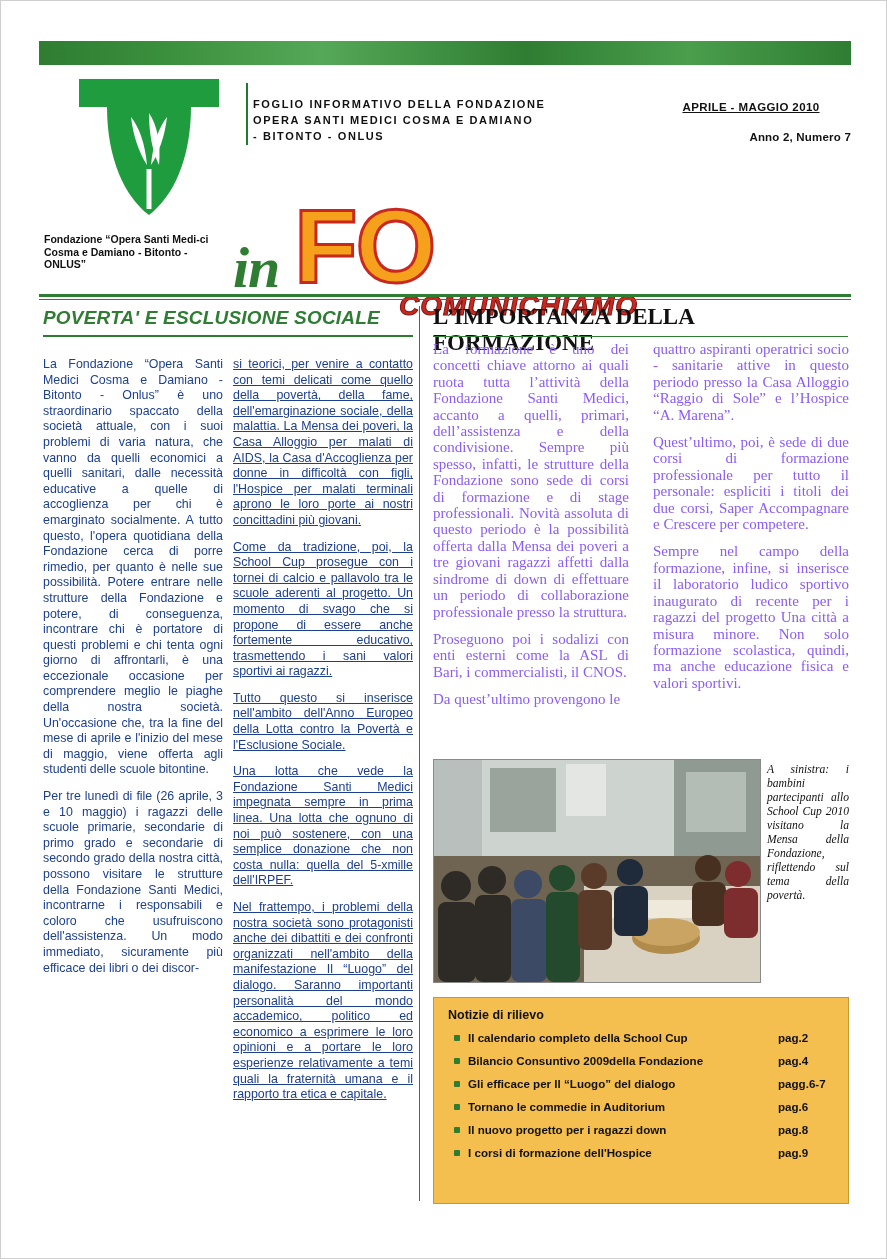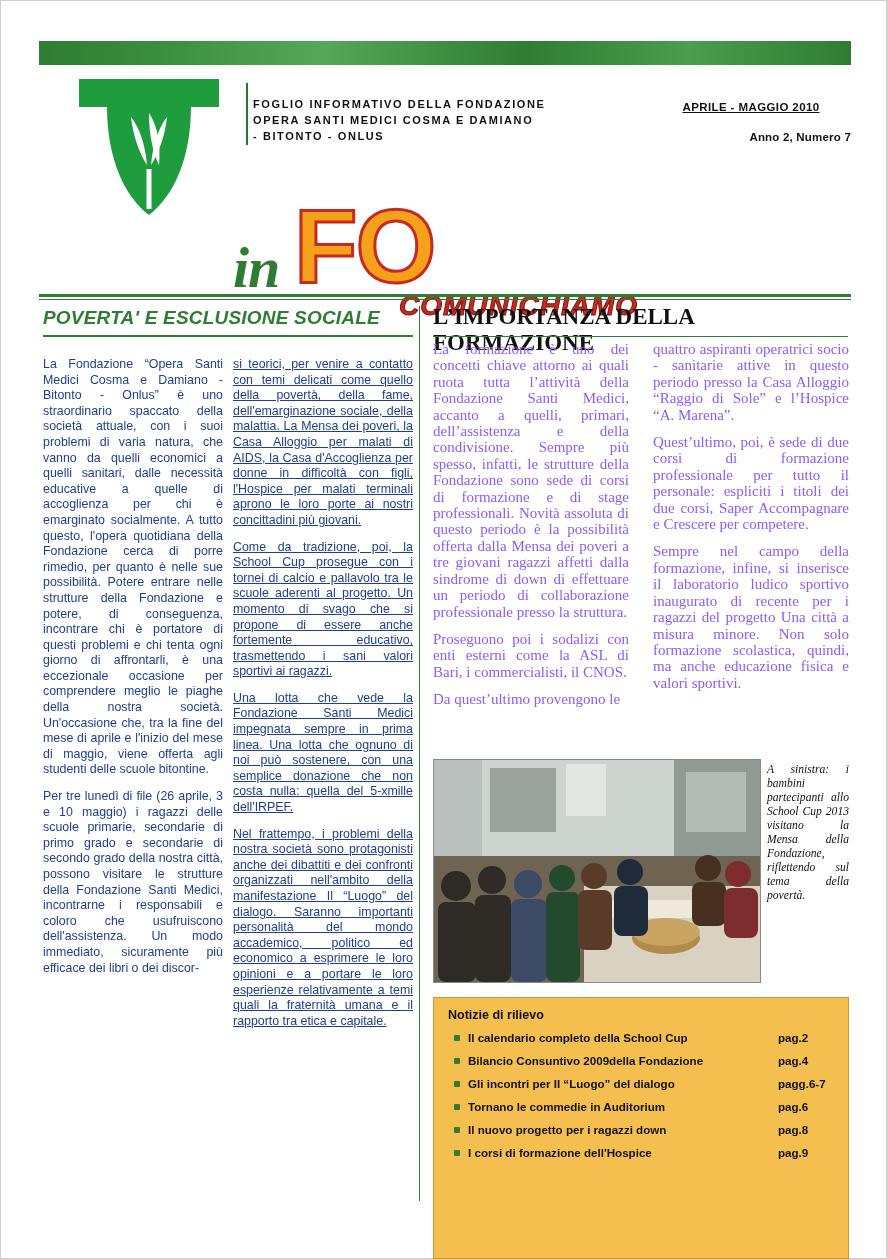--- a/index.html
+++ b/index.html
@@ -237,21 +237,21 @@
     font-size: 11.6px;
     line-height: 14px;
     color: #111;
     text-align: justify;
   }
 
   
   .notices {
     position: absolute;
     left: 432px; top: 996px;
-    width: 416px; height: 262px;
+    width: 416px; height: 207px;
     background: #f5bf4f;
     border: 1px solid #c49a35;
     box-sizing: border-box;
     padding: 10px 12px 20px 14px;
   }
   .notices-title {
     font-family: "Liberation Sans", sans-serif;
     font-weight: bold;
     font-size: 12.5px;
     color: #111;
@@ -289,20 +289,21 @@
       <svg class="logo-svg" width="160" height="150" viewBox="0 0 160 150" xmlns="http://www.w3.org/2000/svg">
         <path d="M10 6 H150 V34 L122 34 C122 86 104 124 80 142 C56 124 38 86 38 34 L10 34 Z" fill="#1f9c3d"></path>
         <path d="M80 40 C88 52 92 70 90 92 C84 80 80 62 80 40 Z" fill="#ffffff"></path>
         <g fill="#ffffff">
           <path d="M62 44 C70 54 76 70 78 92 C70 80 64 62 62 44 Z"></path>
           <path d="M98 44 C96 62 90 80 82 92 C84 70 90 54 98 44 Z"></path>
         </g>
         <path d="M80 96 C80 112 80 126 80 136" stroke="#ffffff" stroke-width="5" fill="none"></path>
       </svg>
     </div>
+    <div class="logo-caption">Fondazione “Opera Santi Medi-ci Cosma e Damiano - Bitonto - ONLUS”</div>
 
     <div class="vrule"></div>
 
     <div class="hdr-text">
       <span class="ln">FOGLIO INFORMATIVO DELLA FONDAZIONE</span>
       <span class="ln">OPERA SANTI MEDICI COSMA E DAMIANO</span>
       <span class="ln">- BITONTO - ONLUS</span>
     </div>
 
     <div class="hdr-date">APRILE - MAGGIO 2010</div>
@@ -327,20 +328,21 @@
   <div class="headline-right-rule"></div>
 
   <div class="col col-a">
     <p>La Fondazione “Opera Santi Medici Cosma e Damiano - Bitonto - Onlus” è uno straordinario spaccato della società attuale, con i suoi problemi di varia natura, che vanno da quelli economici a quelli sanitari, dalle necessità educative a quelle di accoglienza per chi è emarginato socialmente. A tutto questo, l'opera quotidiana della Fondazione cerca di porre rimedio, per quanto è nelle sue possibilità. Potere entrare nelle strutture della Fondazione e potere, di conseguenza, incontrare chi è portatore di questi problemi e chi tenta ogni giorno di affrontarli, è una eccezionale occasione per comprendere meglio le piaghe della nostra società. Un'occasione che, tra la fine del mese di aprile e l'inizio del mese di maggio, viene offerta agli studenti delle scuole bitontine.</p>
     <p>Per tre lunedì di file (26 aprile, 3 e 10 maggio) i ragazzi delle scuole primarie, secondarie di primo grado e secondarie di secondo grado della nostra città, possono visitare le strutture della Fondazione Santi Medici, incontrarne i responsabili e coloro che usufruiscono dell'assistenza. Un modo immediato, sicuramente più efficace dei libri o dei discor-</p>
   </div>
 
   <div class="col col-b">
     <p>si teorici, per venire a contatto con temi delicati come quello della povertà, della fame, dell'emarginazione sociale, della malattia. La Mensa dei poveri, la Casa Alloggio per malati di AIDS, la Casa d'Accoglienza per donne in difficoltà con figli, l'Hospice per malati terminali aprono le loro porte ai nostri concittadini più giovani.</p>
     <p>Come da tradizione, poi, la School Cup prosegue con i tornei di calcio e pallavolo tra le scuole aderenti al progetto. Un momento di svago che si propone di essere anche fortemente educativo, trasmettendo i sani valori sportivi ai ragazzi.</p>
+    <p>Tutto questo si inserisce nell'ambito dell'Anno Europeo della Lotta contro la Povertà e l'Esclusione Sociale.</p>
     <p>Una lotta che vede la Fondazione Santi Medici impegnata sempre in prima linea. Una lotta che ognuno di noi può sostenere, con una semplice donazione che non costa nulla: quella del 5-xmille dell'IRPEF.</p>
     <p>Nel frattempo, i problemi della nostra società sono protagonisti anche dei dibattiti e dei confronti organizzati nell'ambito della manifestazione Il “Luogo” del dialogo. Saranno importanti personalità del mondo accademico, politico ed economico a esprimere le loro opinioni e a portare le loro esperienze relativamente a temi quali la fraternità umana e il rapporto tra etica e capitale.</p>
   </div>
 
   <div class="col col-c">
     <p>La formazione è uno dei concetti chiave attorno ai quali ruota tutta l’attività della Fondazione Santi Medici, accanto a quelli, primari, dell’assistenza e della condivisione. Sempre più spesso, infatti, le strutture della Fondazione sono sede di corsi di formazione e di stage professionali. Novità assoluta di questo periodo è la possibilità offerta dalla Mensa dei poveri a tre giovani ragazzi affetti dalla sindrome di down di effettuare un periodo di collaborazione professionale presso la struttura.</p>
     <p>Proseguono poi i sodalizi con enti esterni come la ASL di Bari, i commercialisti, il CNOS.</p>
     <p>Da quest’ultimo provengono le</p>
   </div>
 
@@ -391,40 +393,40 @@
         <circle cx="274" cy="108" r="13"></circle>
           <rect x="258" y="122" width="34" height="44" rx="8"></rect>
       </g>
       <g fill="#7d2d2d">
         <circle cx="304" cy="114" r="13"></circle>
           <rect x="290" y="128" width="34" height="50" rx="8"></rect>
       </g>
     </svg>
   </div>
 
-  <div class="caption">A sinistra: i bambini partecipanti allo School Cup 2013 visitano la Mensa della Fondazione, riflettendo sul tema della povertà.</div>
+  <div class="caption">A sinistra: i bambini partecipanti allo School Cup 2010 visitano la Mensa della Fondazione, riflettendo sul tema della povertà.</div>
 
   <div class="notices">
     <div class="notices-title">Notizie di rilievo</div>
 
     <div class="notice-row">
       <span class="bullet"></span>
       <span class="notice-label">Il calendario completo della School Cup</span>
       <span class="notice-page">pag.2</span>
     </div>
 
     <div class="notice-row">
       <span class="bullet"></span>
       <span class="notice-label">Bilancio Consuntivo 2009della Fondazione</span>
       <span class="notice-page">pag.4</span>
     </div>
 
     <div class="notice-row">
       <span class="bullet"></span>
-      <span class="notice-label">Gli incontri per Il “Luogo” del dialogo</span>
+      <span class="notice-label">Gli efficace per Il “Luogo” del dialogo</span>
       <span class="notice-page">pagg.6-7</span>
     </div>
 
     <div class="notice-row">
       <span class="bullet"></span>
       <span class="notice-label">Tornano le commedie in Auditorium</span>
       <span class="notice-page">pag.6</span>
     </div>
 
     <div class="notice-row">

